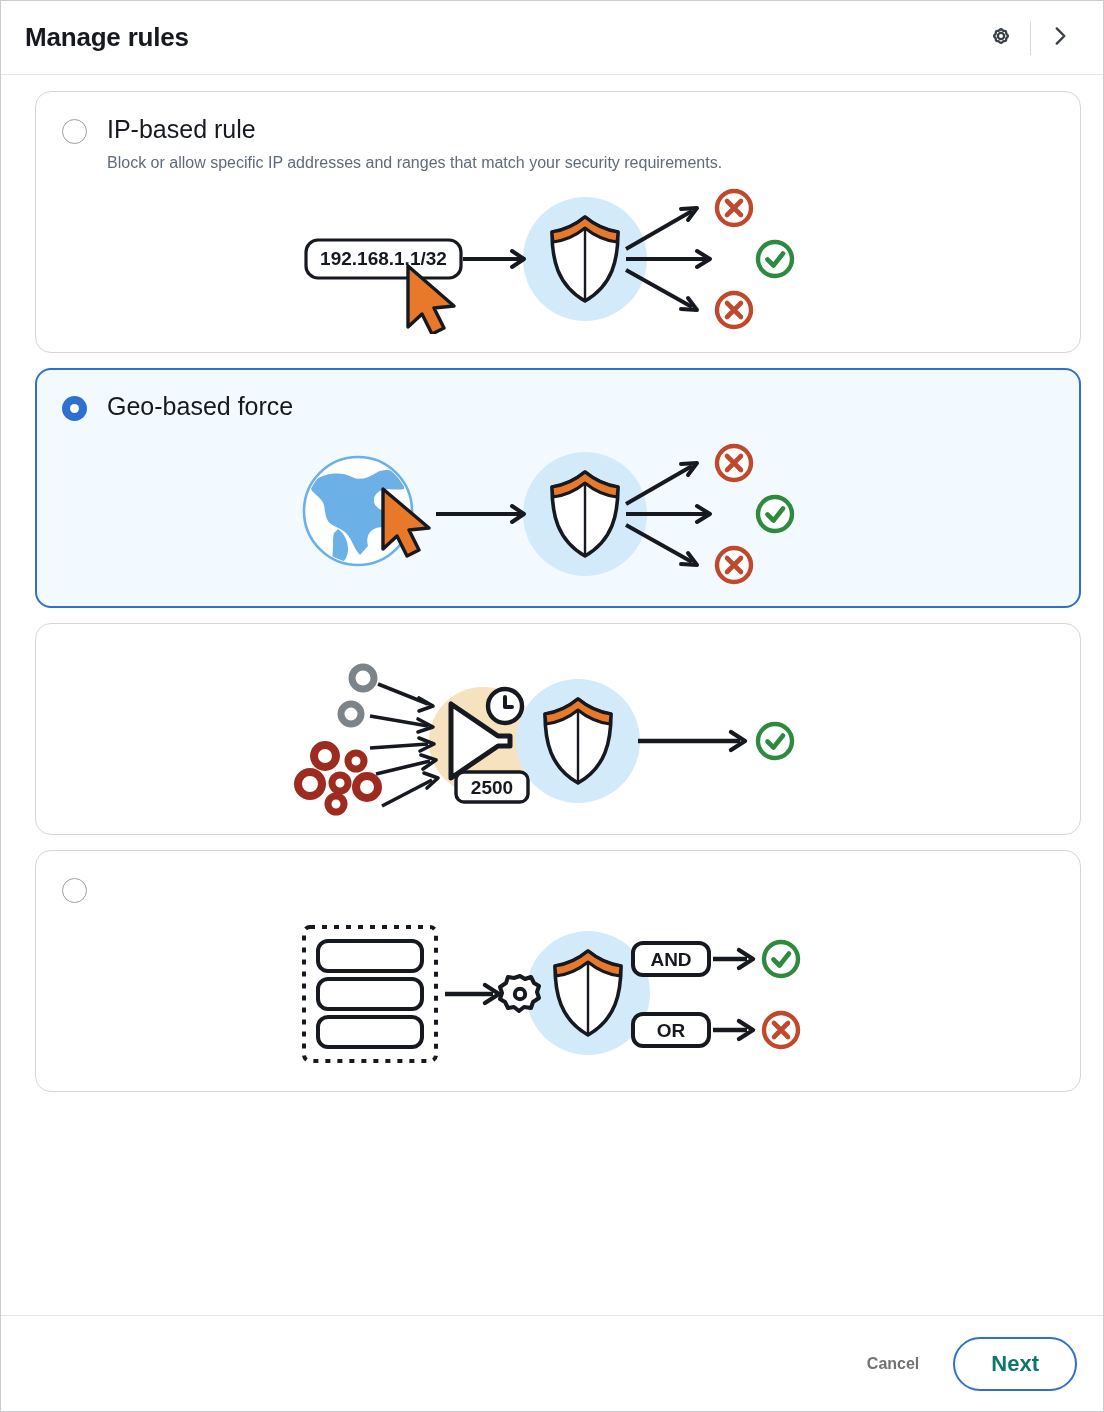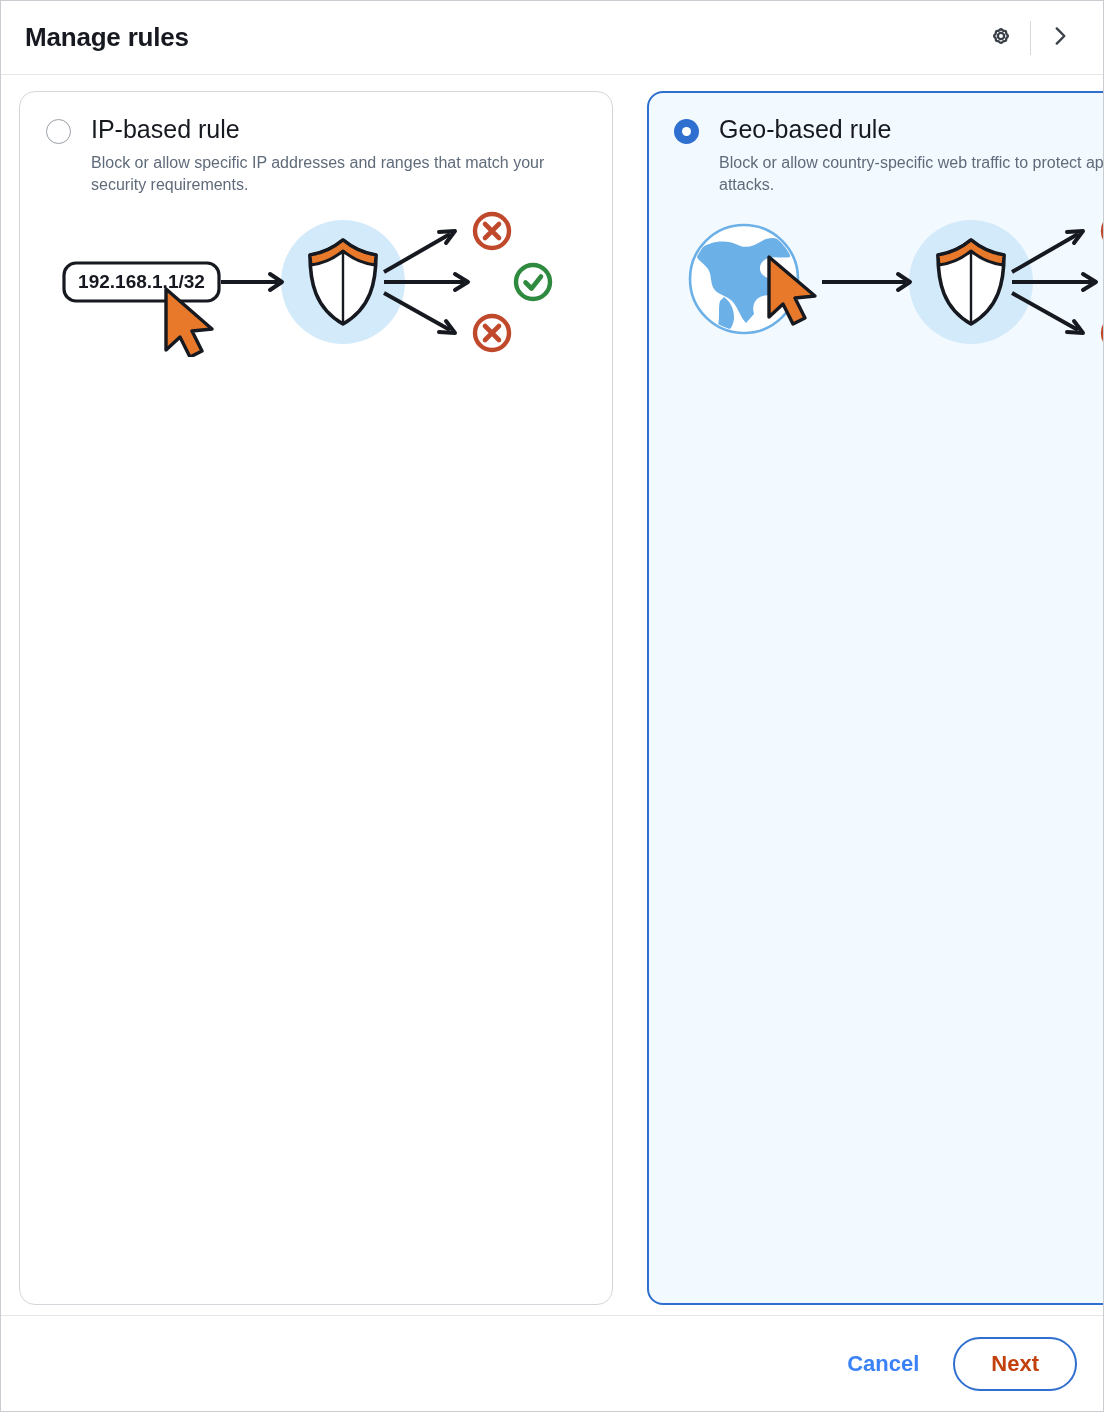--- a/index.html
+++ b/index.html
@@ -30,22 +30,22 @@
   .header-actions { margin-left: auto; display: flex; align-items: center; gap: 0; }
   .icon-btn {
     width: 42px; height: 42px;
     display: flex; align-items: center; justify-content: center;
     cursor: pointer; border-radius: 4px;
   }
   .hdr-divider { width: 1px; height: 34px; background: #d5d9dd; margin: 0 8px; }
   
   .rule-list {
     flex: 1 1 auto;
-    padding: 16px 22px 10px 18px;
-    display: flex; flex-direction: row; gap: 34px;
+    padding: 16px 22px 10px 34px;
+    display: flex; flex-direction: column; gap: 15px;
     overflow: hidden;
   }
   .rule-card {
     border: 1px solid #d3d7db;
     border-radius: 16px;
     background: #ffffff;
     padding: 22px 26px 18px 26px;
     position: relative;
   }
   .rule-card.selected {
@@ -83,27 +83,27 @@
   }
   
   .footer {
     flex: 0 0 96px; height: 96px;
     border-top: 1px solid #e4e6e8;
     display: flex; align-items: center; justify-content: flex-end;
     gap: 28px; padding: 0 26px;
     background: #ffffff;
   }
   .btn-link {
-    font-size: 22px; font-weight: bold; color: #3b82f6;
+    font-size: 16px; font-weight: bold; color: #737373;
     background: none; border: none; cursor: pointer;
     font-family: "Liberation Sans", sans-serif;
     padding: 8px 6px;
   }
   .btn-primary {
-    font-size: 22px; font-weight: bold; color: #c2410c;
+    font-size: 22px; font-weight: bold; color: #0f766e;
     background: #ffffff;
     border: 2px solid #2f6fd0; border-radius: 28px;
     padding: 12px 36px; cursor: pointer;
     font-family: "Liberation Sans", sans-serif;
   }
 </style>
 </head>
 <body>
 
 <div class="panel">
@@ -187,22 +187,21 @@
             <path d="M-7,-7 L7,7 M7,-7 L-7,7" stroke="#c0492c" stroke-width="4.6" stroke-linecap="round"></path>
           </g>
         </svg>
       </div>
     </div>
 
     <div class="rule-card selected">
       <div class="rule-head">
         <div class="radio on"></div>
         <div class="rule-text">
-          <div class="rule-title">Geo-based rule</div>
-          <div class="rule-desc">Block or allow country-specific web traffic to protect applications from attacks.</div>
+          <div class="rule-title">Geo-based force</div>
         </div>
       </div>
       <div class="rule-art">
         <svg width="540" height="150" viewBox="0 0 540 150">
           <circle cx="297" cy="75" r="62" fill="#d3eafb"></circle>
 
           <g transform="translate(70,72)">
             <circle r="54" fill="#ffffff" stroke="#6cb0e8" stroke-width="2.6"></circle>
             <clipPath id="globeClip">
                 <circle r="52"></circle>

